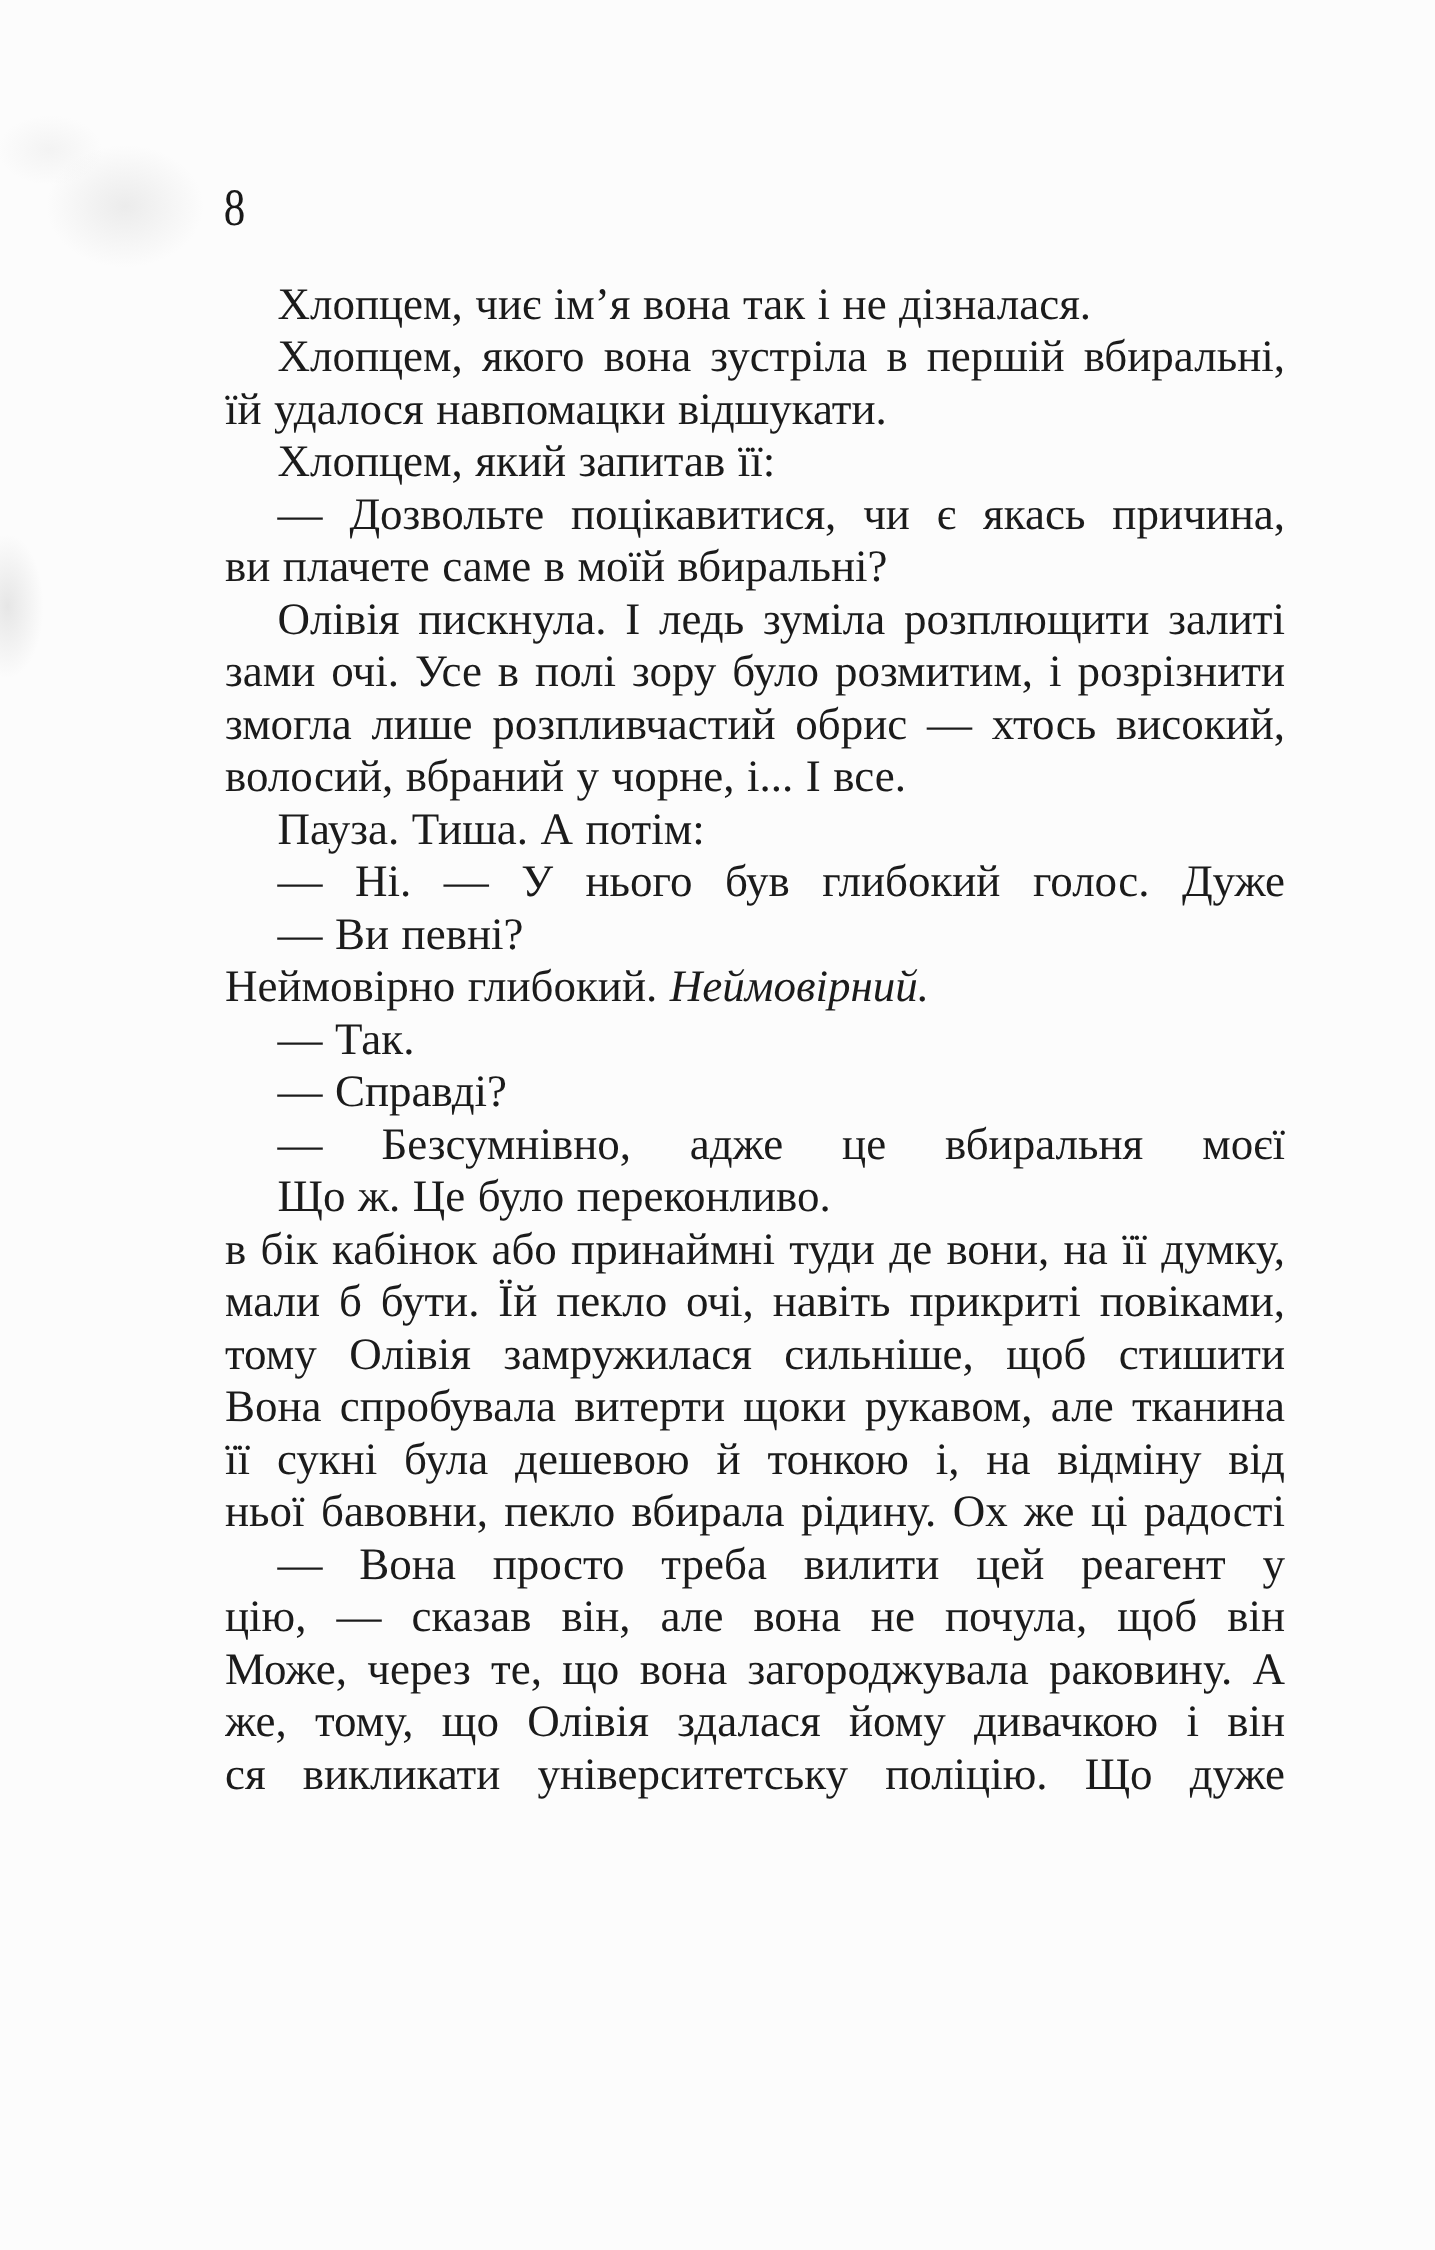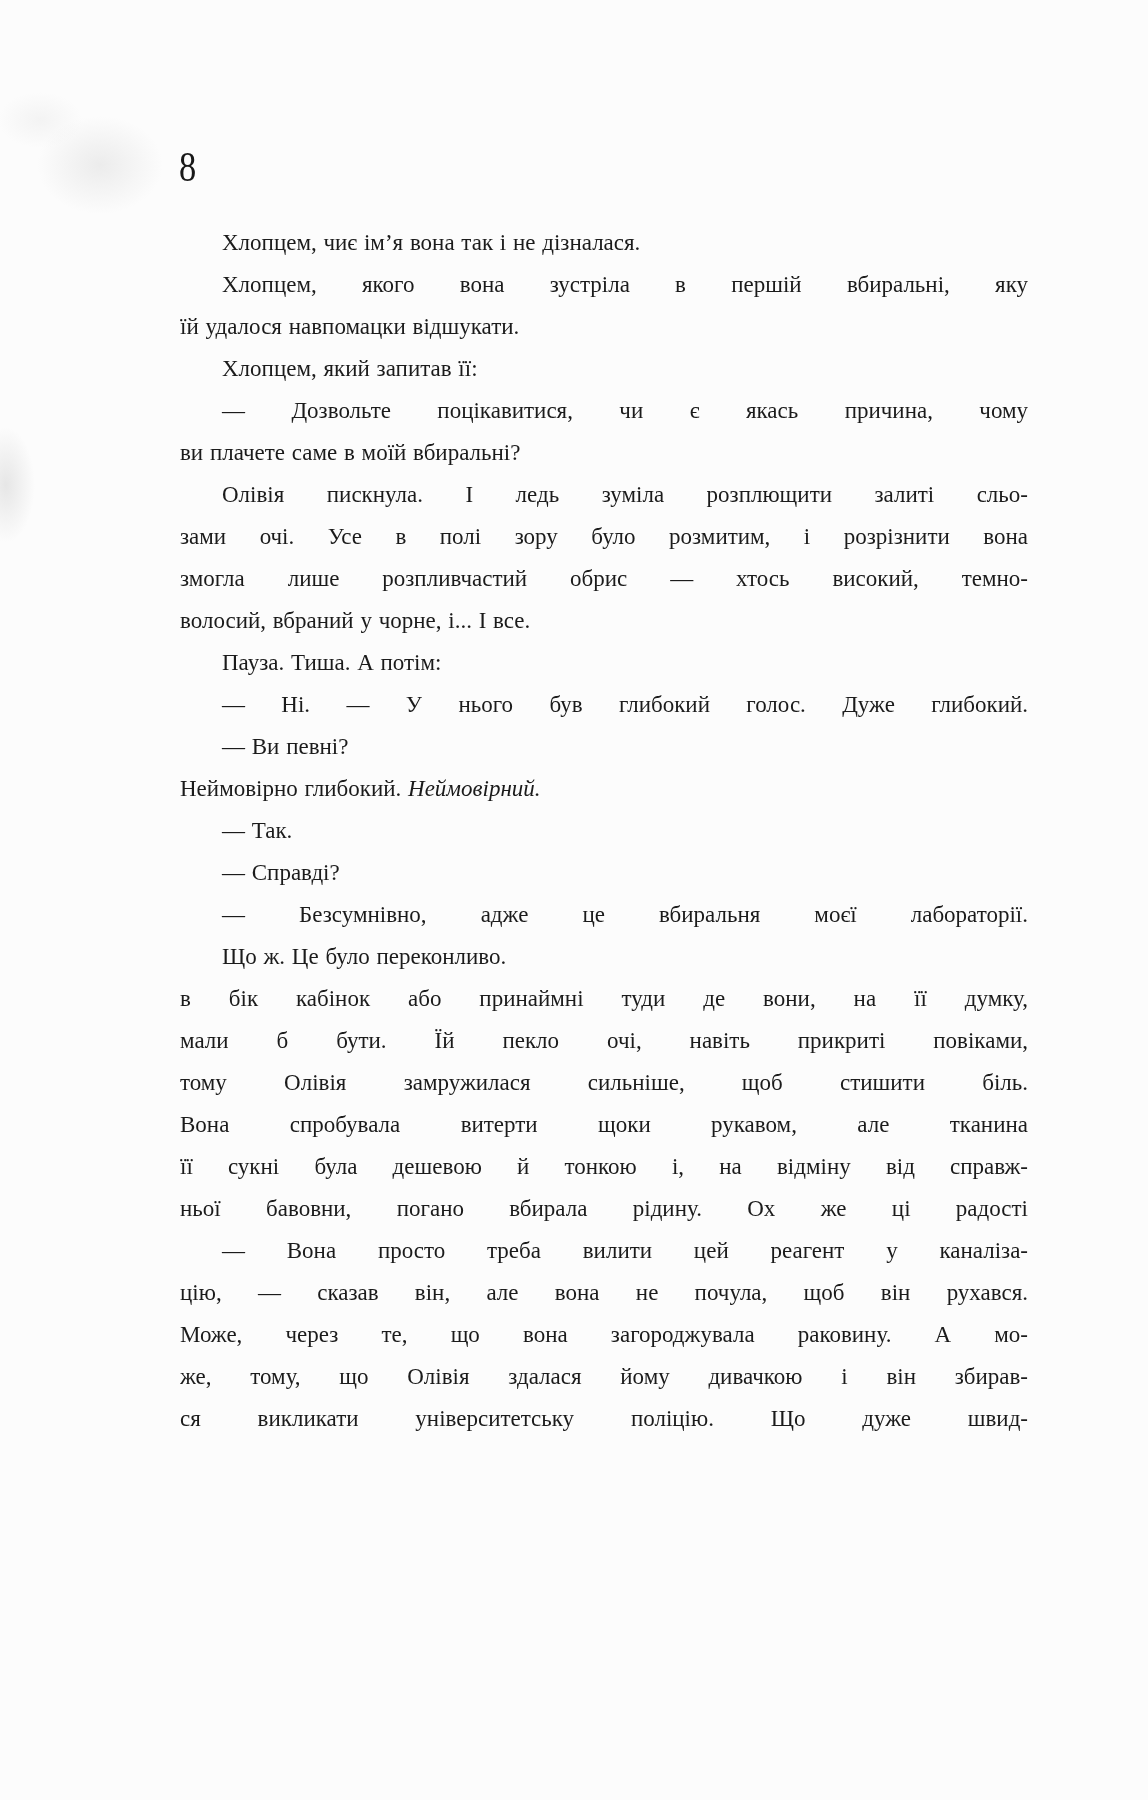--- a/index.html
+++ b/index.html
@@ -31,21 +31,21 @@
     line-height: 42px;
     transform: scaleX(0.82);
     transform-origin: left top;
     color: #181818;
   }
   .text-block {
     position: absolute;
     left: 180px;
     top: 222px;
     width: 848px;
-    font-size: 23px;
+    font-size: 36px;
   }
   .line {
     height: 42px;
     line-height: 42px;
     text-align: left;
     overflow: hidden;
     white-space: normal;
     word-spacing: 1px;
   }
   .line.stretch {
@@ -81,20 +81,20 @@
       <div class="line"><span>Неймовірно глибокий. </span><i>Неймовірний.</i></div>
       <div class="line indent"><span>— Так.</span></div>
       <div class="line indent"><span>— Справді?</span></div>
       <div class="line indent stretch"><span>— Безсумнівно, адже це вбиральня моєї лабораторії.</span></div>
       <div class="line indent"><span>Що ж. Це було переконливо.</span></div>
       <div class="line stretch"><span>в бік кабінок або принаймні туди де вони, на її думку,</span></div>
       <div class="line stretch"><span>мали б бути. Їй пекло очі, навіть прикриті повіками,</span></div>
       <div class="line stretch"><span>тому Олівія замружилася сильніше, щоб стишити біль.</span></div>
       <div class="line stretch"><span>Вона спробувала витерти щоки рукавом, але тканина</span></div>
       <div class="line stretch"><span>її сукні була дешевою й тонкою і, на відміну від справж-</span></div>
-      <div class="line stretch"><span>ньої бавовни, погано вбирала рідину. Ох же ці радості</span></div>
+      <div class="line stretch"><span>ньої бавовни, пекло вбирала рідину. Ох же ці радості</span></div>
       <div class="line indent stretch"><span>— Вона просто треба вилити цей реагент у каналіза-</span></div>
       <div class="line stretch"><span>цію, — сказав він, але вона не почула, щоб він рухався.</span></div>
       <div class="line stretch"><span>Може, через те, що вона загороджувала раковину. А мо-</span></div>
       <div class="line stretch"><span>же, тому, що Олівія здалася йому дивачкою і він збирав-</span></div>
       <div class="line stretch"><span>ся викликати університетську поліцію. Що дуже швид-</span></div>
     </div>
 </div>
 
 </body></html>

